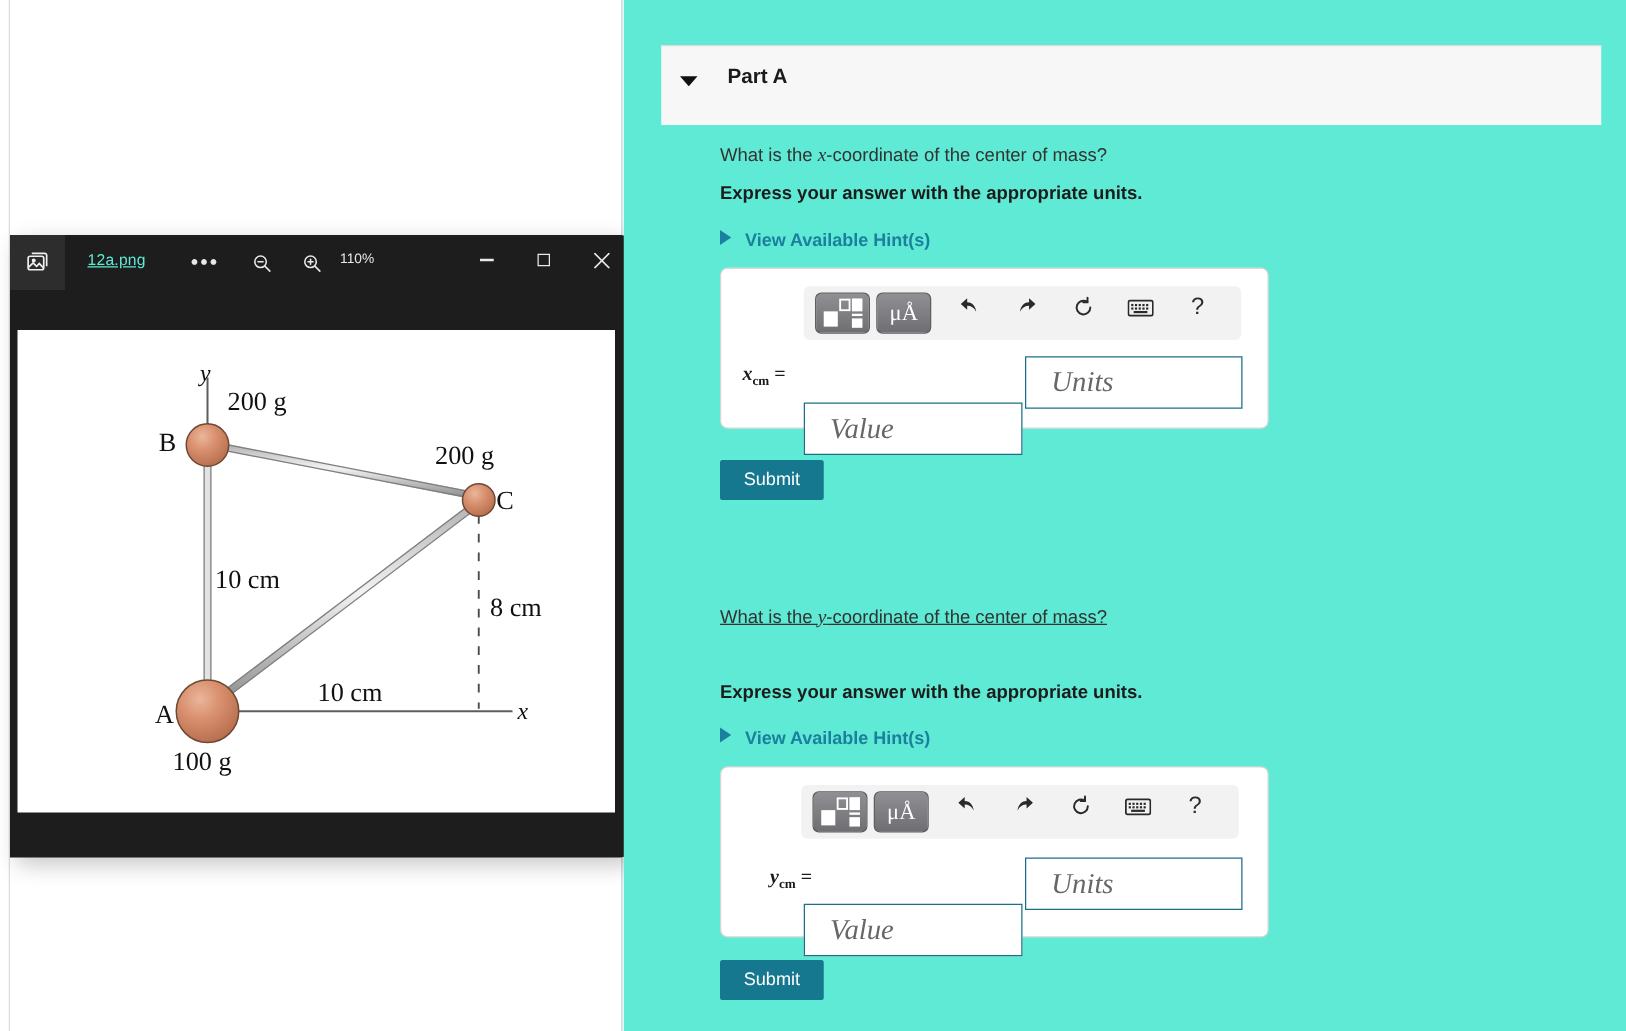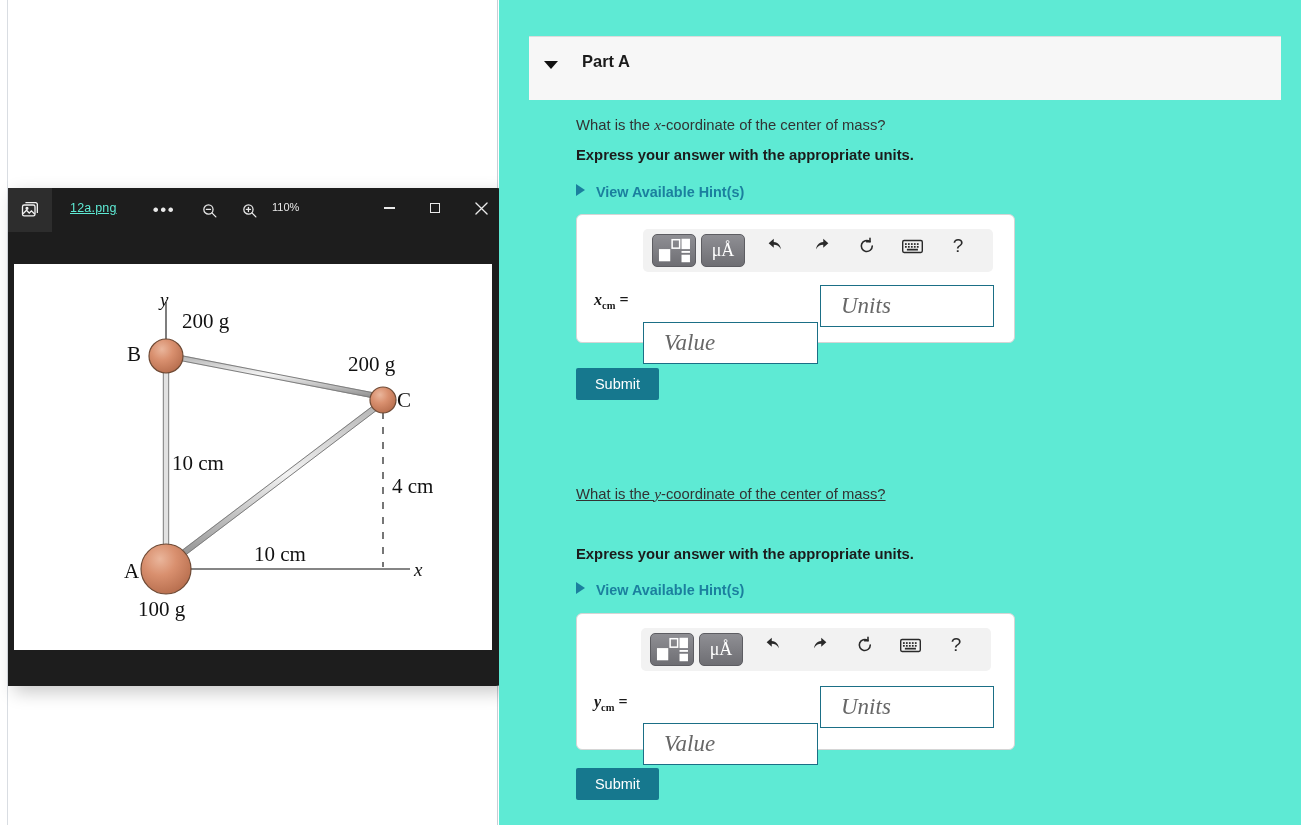--- a/index.html
+++ b/index.html
@@ -284,21 +284,21 @@
         <div class="fig-label" style="left:113px; top:78px;  font-size:21px;">B</div>
 
         <div class="fig-label" style="left:334px; top:88px;  font-size:21px;">200 g</div>
         <div class="fig-label" style="left:383px; top:124px; font-size:21px;">C</div>
 
         <div class="fig-label" style="left:110px; top:295px; font-size:21px;">A</div>
         <div class="fig-label" style="left:124px; top:333px; font-size:21px;">100 g</div>
 
         <div class="fig-label" style="left:158px; top:187px; font-size:21px;">10 cm</div>
         <div class="fig-label" style="left:240px; top:278px; font-size:21px;">10 cm</div>
-        <div class="fig-label" style="left:378px; top:210px; font-size:21px;">4 cm</div>
+        <div class="fig-label" style="left:378px; top:210px; font-size:21px;">8 cm</div>
       </div>
     </div>
   </div>
 
   <div class="right-pane">
 
     <div class="part-header" style="top:36px;">
       <div class="part-caret"></div>
       <div class="part-title">Part A</div>
     </div>
@@ -425,21 +425,21 @@
               <rect x="10.2" y="7.4" width="2" height="2"></rect>
                 <rect x="13.6" y="7.4" width="2" height="2"></rect>
               <rect x="17" y="7.4" width="2" height="2"></rect>
               <rect x="5.6" y="10.6" width="12.6" height="2"></rect>
             </g>
           </svg>
         </div>
         <div class="mb-ico mb-help">?</div>
       </div>
 
-      <div class="ans-label" style="top:79px;"><i>y</i><sub>cm</sub><span> =</span></div>
+      <div class="ans-label" style="top:79px;margin-left:22px;"><i>y</i><sub>cm</sub><span> =</span></div>
 
       <input class="ans-input in-value" style="top: 72px;" placeholder="Value">
       <input class="ans-input in-units" style="top: 72px;" placeholder="Units">
     </div>
 
     <button class="submit-btn" style="top:768px;">Submit</button>
   </div>
 </div>
 
 </body></html>

